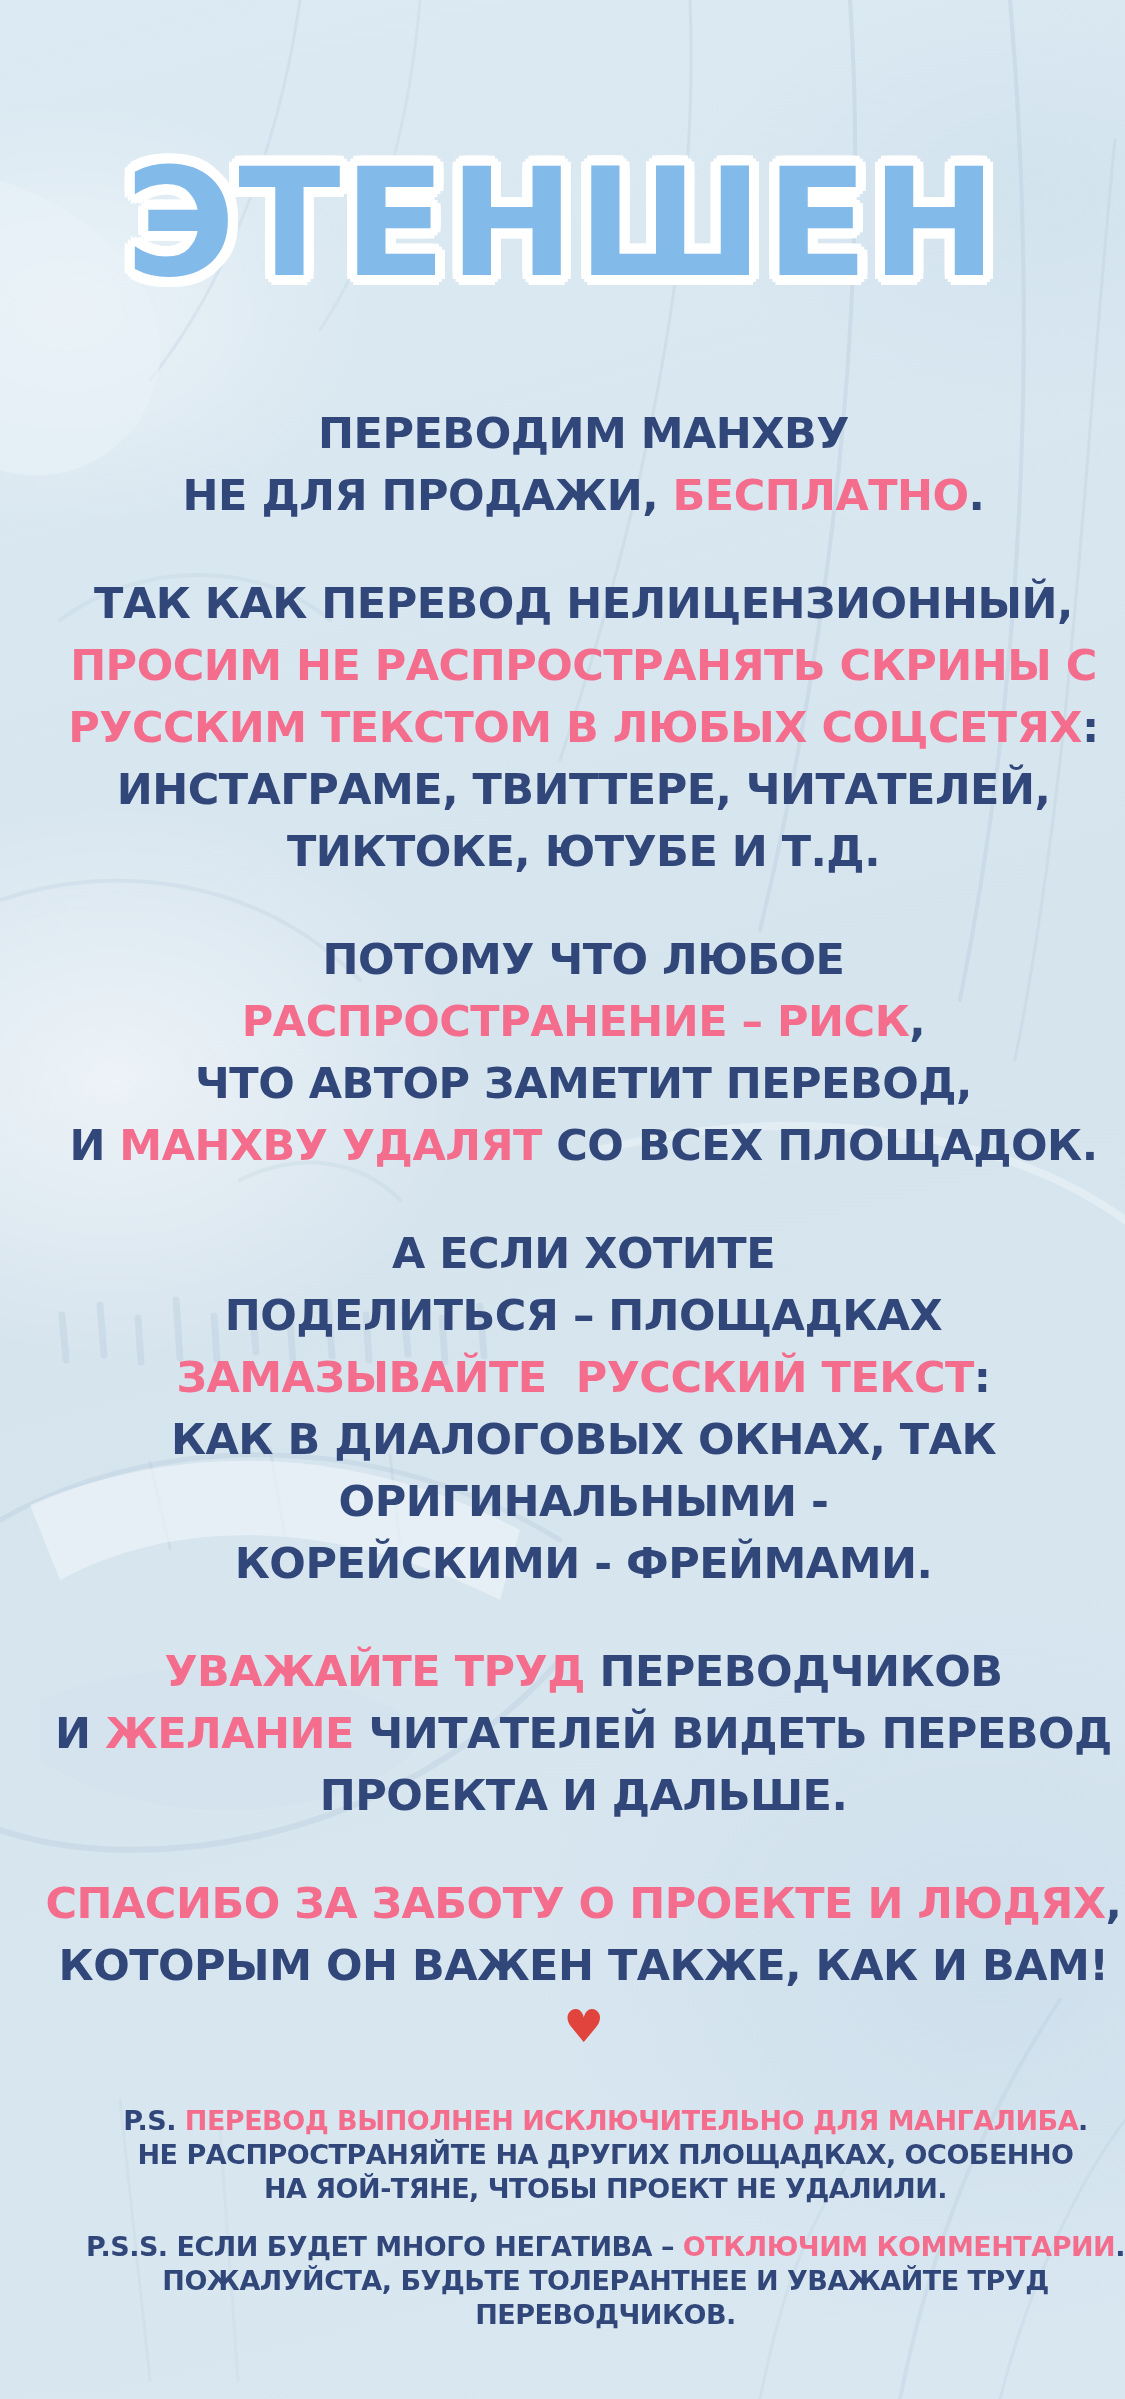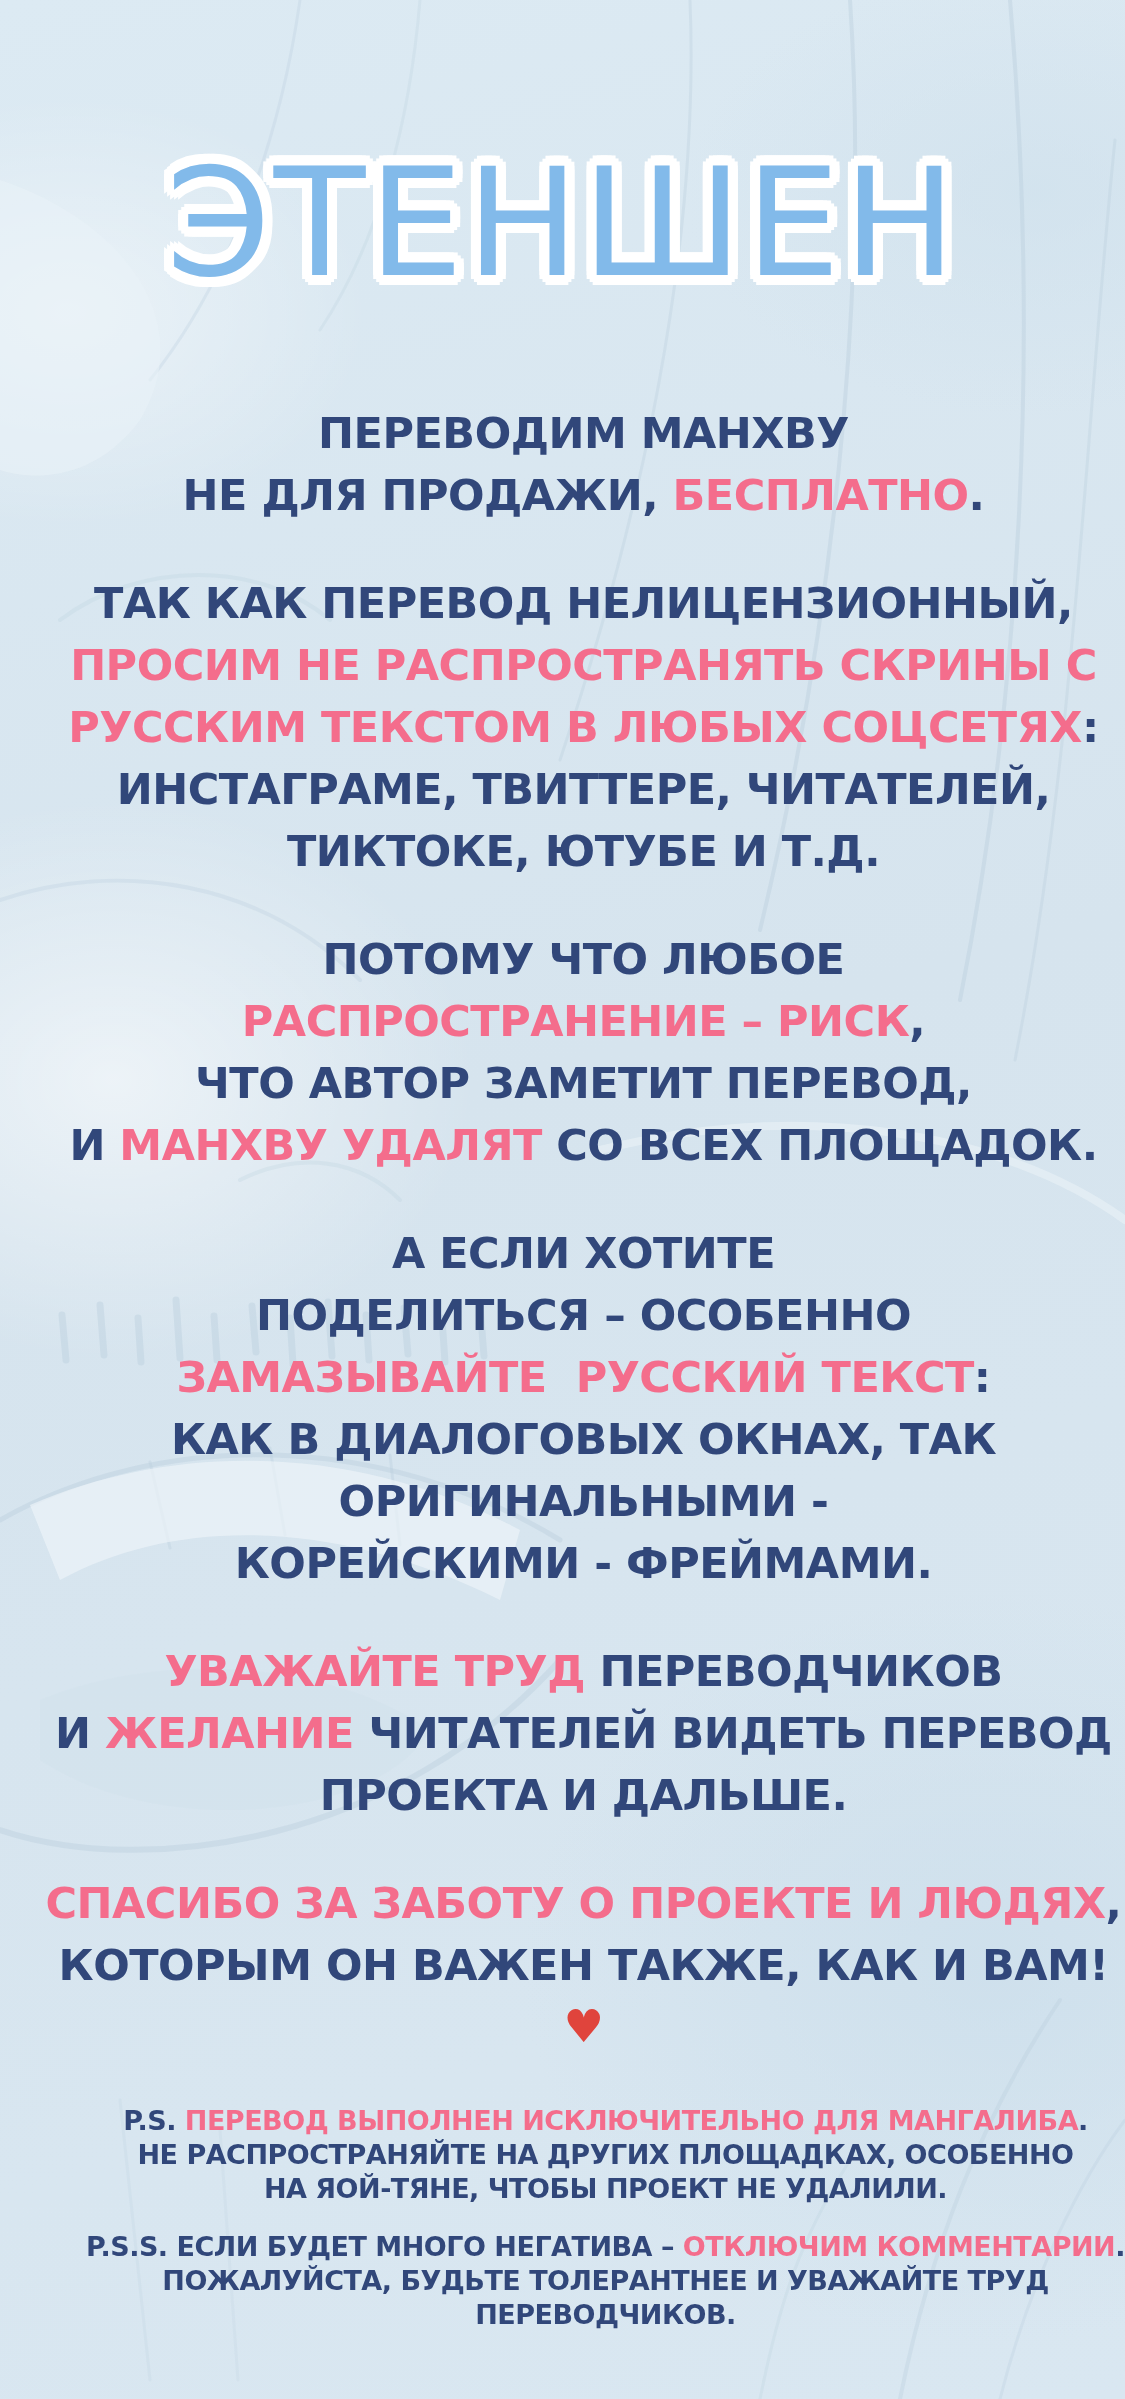--- a/index.html
+++ b/index.html
@@ -15,21 +15,21 @@
       radial-gradient(ellipse 420px 300px at 6% 13%, rgba(255,255,255,.45), transparent 72%),
       radial-gradient(ellipse 650px 520px at 88% 82%, rgba(203,222,235,.75), transparent 72%),
       radial-gradient(ellipse 500px 320px at 92% 8%, rgba(206,224,236,.6), transparent 70%),
       linear-gradient(165deg,#dceaf3 0%,#d6e4ee 45%,#d9e7f1 100%);
     font-family:"DejaVu Sans","Liberation Sans",sans-serif;
   }
   .page{position:relative;width:100%;height:100%;}
   svg.bg-art{position:absolute;left:0;top:0;}
   .content{position:relative;padding-top:116px;text-align:center;}
   .title{
-    font-size:150px;font-weight:normal;color:var(--c-title);
+    font-size:150px;font-weight:bold;color:var(--c-title);
     letter-spacing:3px;height:214px;line-height:214px;margin-bottom:72px;
     text-shadow:
       0 -10px 0 var(--c-title-outline), 0 10px 0 var(--c-title-outline),
       -10px 0 0 var(--c-title-outline), 10px 0 0 var(--c-title-outline),
       -7px -7px 0 var(--c-title-outline), 7px -7px 0 var(--c-title-outline),
       -7px 7px 0 var(--c-title-outline), 7px 7px 0 var(--c-title-outline),
       -10px -4px 0 var(--c-title-outline), 10px -4px 0 var(--c-title-outline),
       -10px 4px 0 var(--c-title-outline), 10px 4px 0 var(--c-title-outline),
       -4px -10px 0 var(--c-title-outline), 4px -10px 0 var(--c-title-outline),
       -4px 10px 0 var(--c-title-outline), 4px 10px 0 var(--c-title-outline),
@@ -113,21 +113,21 @@
           <div class="line"><span class="navy">ТИКТОКЕ, ЮТУБЕ И Т.Д.</span></div>
         </div>
         <div class="block large">
           <div class="line"><span class="navy">ПОТОМУ ЧТО ЛЮБОЕ</span></div>
           <div class="line"><span class="pink">РАСПРОСТРАНЕНИЕ – РИСК</span><span class="navy">,</span></div>
           <div class="line"><span class="navy">ЧТО АВТОР ЗАМЕТИТ ПЕРЕВОД,</span></div>
           <div class="line"><span class="navy">И </span><span class="pink">МАНХВУ УДАЛЯТ</span><span class="navy"> СО ВСЕХ ПЛОЩАДОК.</span></div>
         </div>
         <div class="block large">
           <div class="line"><span class="navy">А ЕСЛИ ХОТИТЕ</span></div>
-          <div class="line"><span class="navy">ПОДЕЛИТЬСЯ – ОСОБЕННО</span></div>
+          <div class="line"><span class="navy">ПОДЕЛИТЬСЯ – ПЛОЩАДКАХ</span></div>
           <div class="line"><span class="pink">ЗАМАЗЫВАЙТЕ  РУССКИЙ ТЕКСТ</span><span class="navy">:</span></div>
           <div class="line"><span class="navy">КАК В ДИАЛОГОВЫХ ОКНАХ, ТАК</span></div>
           <div class="line"><span class="navy">ОРИГИНАЛЬНЫМИ -</span></div>
           <div class="line"><span class="navy">КОРЕЙСКИМИ - ФРЕЙМАМИ.</span></div>
         </div>
         <div class="block large">
           <div class="line"><span class="pink">УВАЖАЙТЕ ТРУД</span><span class="navy"> ПЕРЕВОДЧИКОВ</span></div>
           <div class="line"><span class="navy">И </span><span class="pink">ЖЕЛАНИЕ</span><span class="navy"> ЧИТАТЕЛЕЙ ВИДЕТЬ ПЕРЕВОД</span></div>
           <div class="line"><span class="navy">ПРОЕКТА И ДАЛЬШЕ.</span></div>
         </div>

